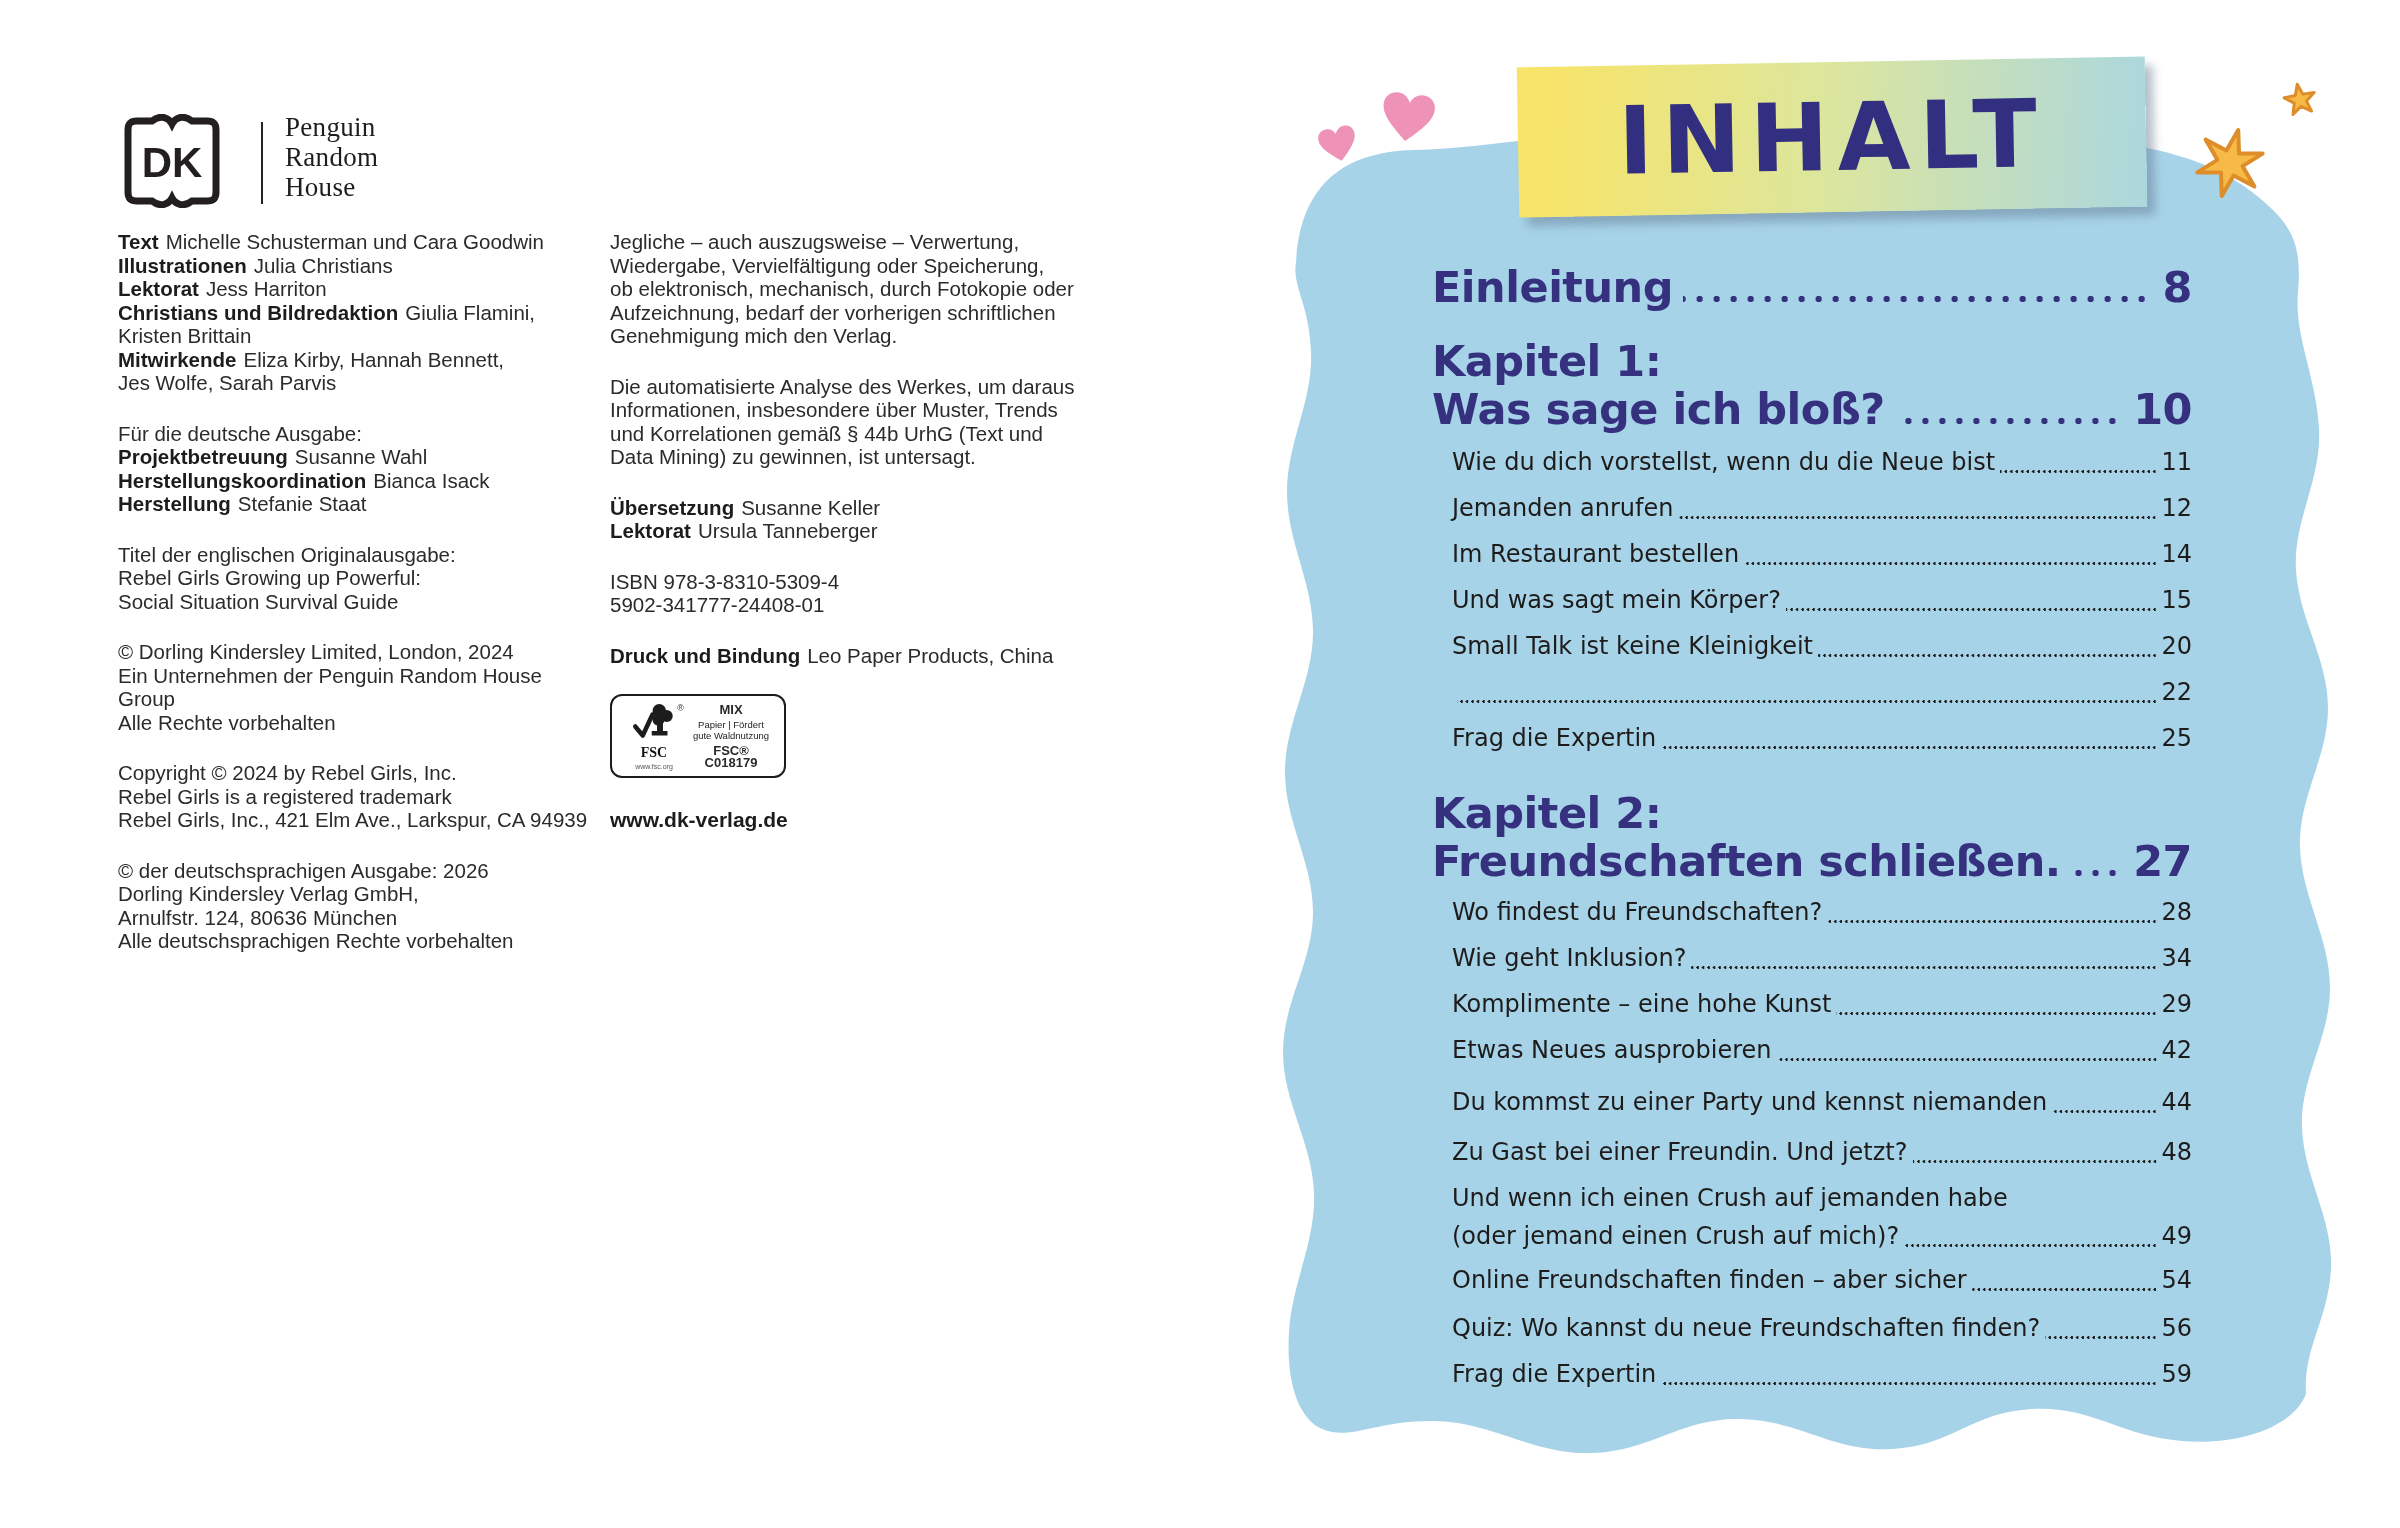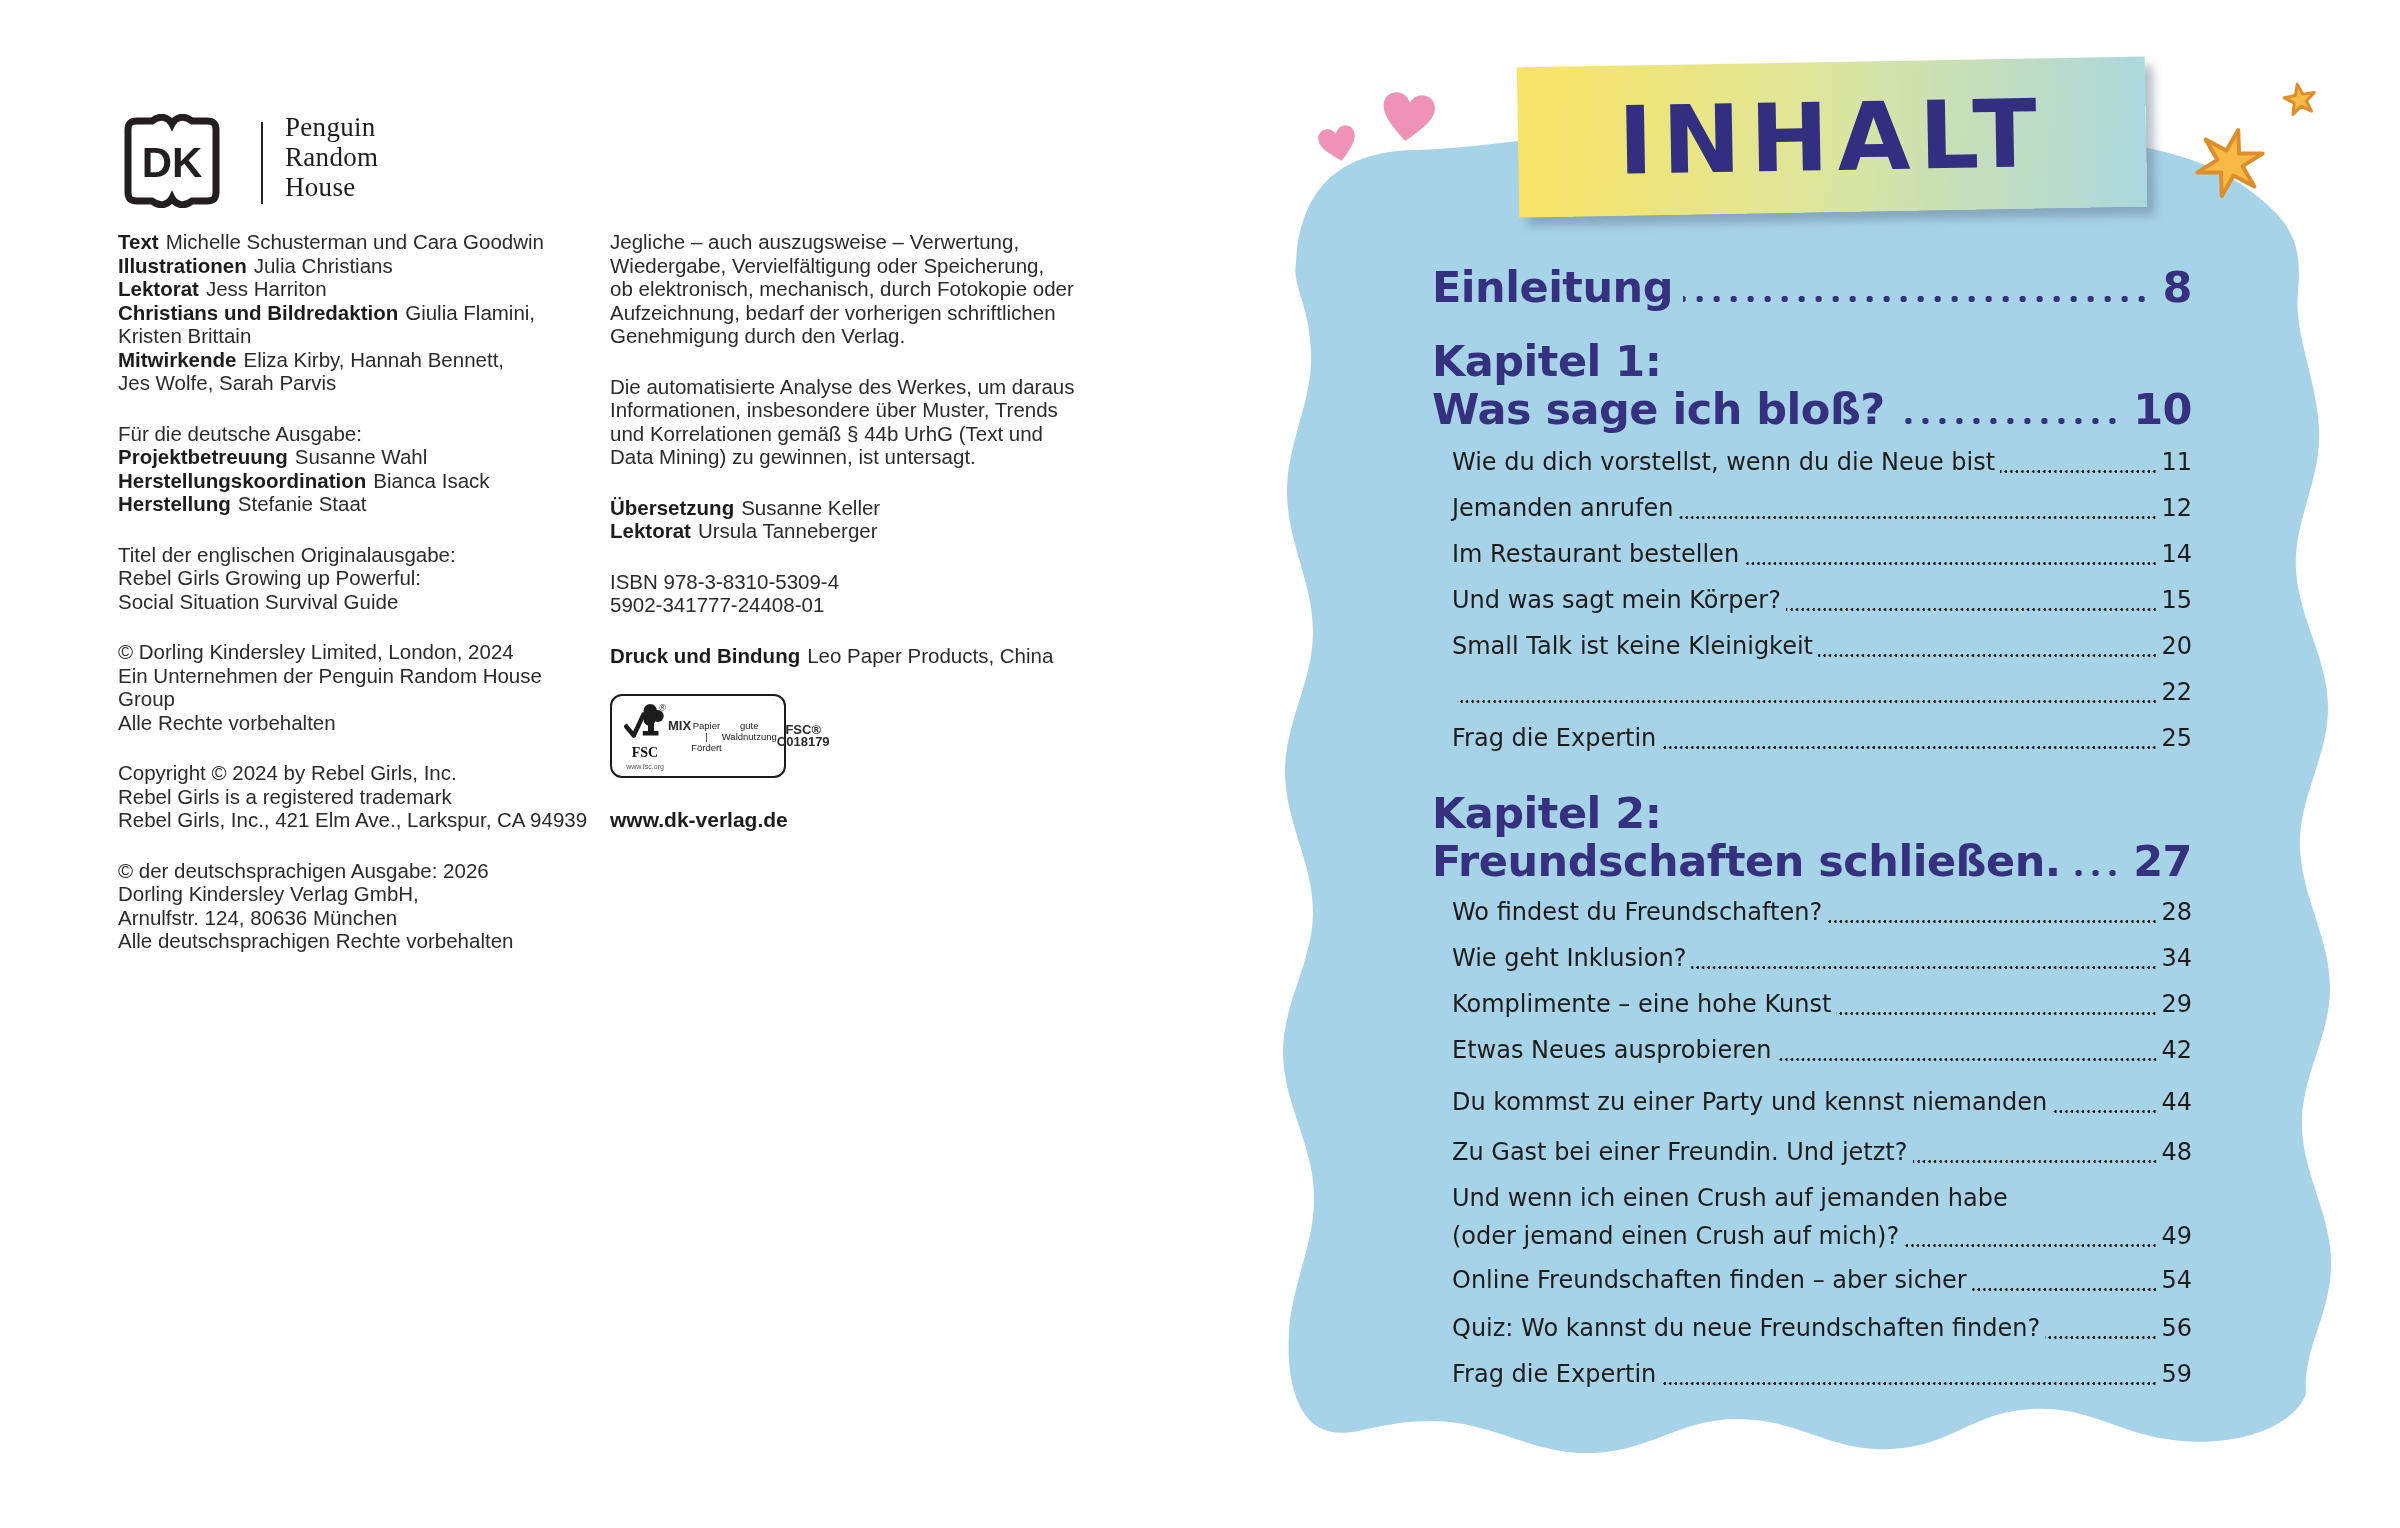--- a/index.html
+++ b/index.html
@@ -30,21 +30,21 @@
   .ln b:empty{display:none;}
   .website{font-weight:700;font-size:21px;color:#1c1c1c;margin-top:5px;}
 
   
   .fsc-box{width:176px;height:84px;border:2.5px solid #1c1c1c;border-radius:12px;
            display:flex;align-items:center;padding:5px 8px 5px 10px;margin:3px 0 30px 0;background:#fff;}
   .fsc-left{width:64px;position:relative;display:flex;flex-direction:column;align-items:center;}
   .fsc-reg{position:absolute;right:2px;top:-4px;font-size:9px;}
   .fsc-acronym{font-family:"Liberation Serif", serif;font-weight:700;font-size:14px;line-height:20px;color:#111;}
   .fsc-url{font-size:7px;color:#555;line-height:8px;}
-  .fsc-right{flex:1;text-align:center;display:flex;flex-direction:row;justify-content:center;line-height:12px;}
+  .fsc-right{flex:1;text-align:center;display:flex;flex-direction:column;justify-content:center;line-height:12px;}
   .fsc-mix{font-size:13px;font-weight:700;margin-bottom:3px;}
   .fsc-desc{font-size:9.5px;line-height:11px;color:#222;}
   .fsc-code{font-size:13px;font-weight:700;margin-top:4px;}
 
   
   .right-page{position:absolute;left:1200px;top:0;width:1200px;height:1528px;text-align:right;}
   .blob-svg{position:absolute;left:0;top:0;width:1200px;height:1528px;}
   .banner{position:absolute;left:318px;top:62px;width:628px;height:150px;
           background:linear-gradient(94deg,#f8e468 4%,#dde69c 48%,#abd7de 100%);
           transform:rotate(-1deg);box-shadow:8px 9px 10px rgba(96,116,138,.45);
@@ -125,21 +125,21 @@
       <span class="ln" style="display:block"><span>Alle deutschsprachigen Rechte vorbehalten</span></span>
     </p>
   </div>
 
   <div class="impcol c2">
     <p>
       <span class="ln" style="display:block"><span>Jegliche – auch auszugsweise – Verwertung,</span></span>
       <span class="ln" style="display:block"><span>Wiedergabe, Vervielfältigung oder Speicherung,</span></span>
       <span class="ln" style="display:block"><span>ob elektronisch, mechanisch, durch Fotokopie oder</span></span>
       <span class="ln" style="display:block"><span>Aufzeichnung, bedarf der vorherigen schriftlichen</span></span>
-      <span class="ln" style="display:block"><span>Genehmigung durch den Verlag.</span></span>
+      <span class="ln" style="display:block"><span>Genehmigung mich den Verlag.</span></span>
     </p>
     <p>
       <span class="ln" style="display:block"><span>Die automatisierte Analyse des Werkes, um daraus</span></span>
       <span class="ln" style="display:block"><span>Informationen, insbesondere über Muster, Trends</span></span>
       <span class="ln" style="display:block"><span>und Korrelationen gemäß § 44b UrhG (Text und</span></span>
       <span class="ln" style="display:block"><span>Data Mining) zu gewinnen, ist untersagt.</span></span>
     </p>
     <p>
       <span class="ln" style="display:block"><b>Übersetzung</b><span>Susanne Keller</span></span>
       <span class="ln" style="display:block"><b>Lektorat</b><span>Ursula Tanneberger</span></span>

